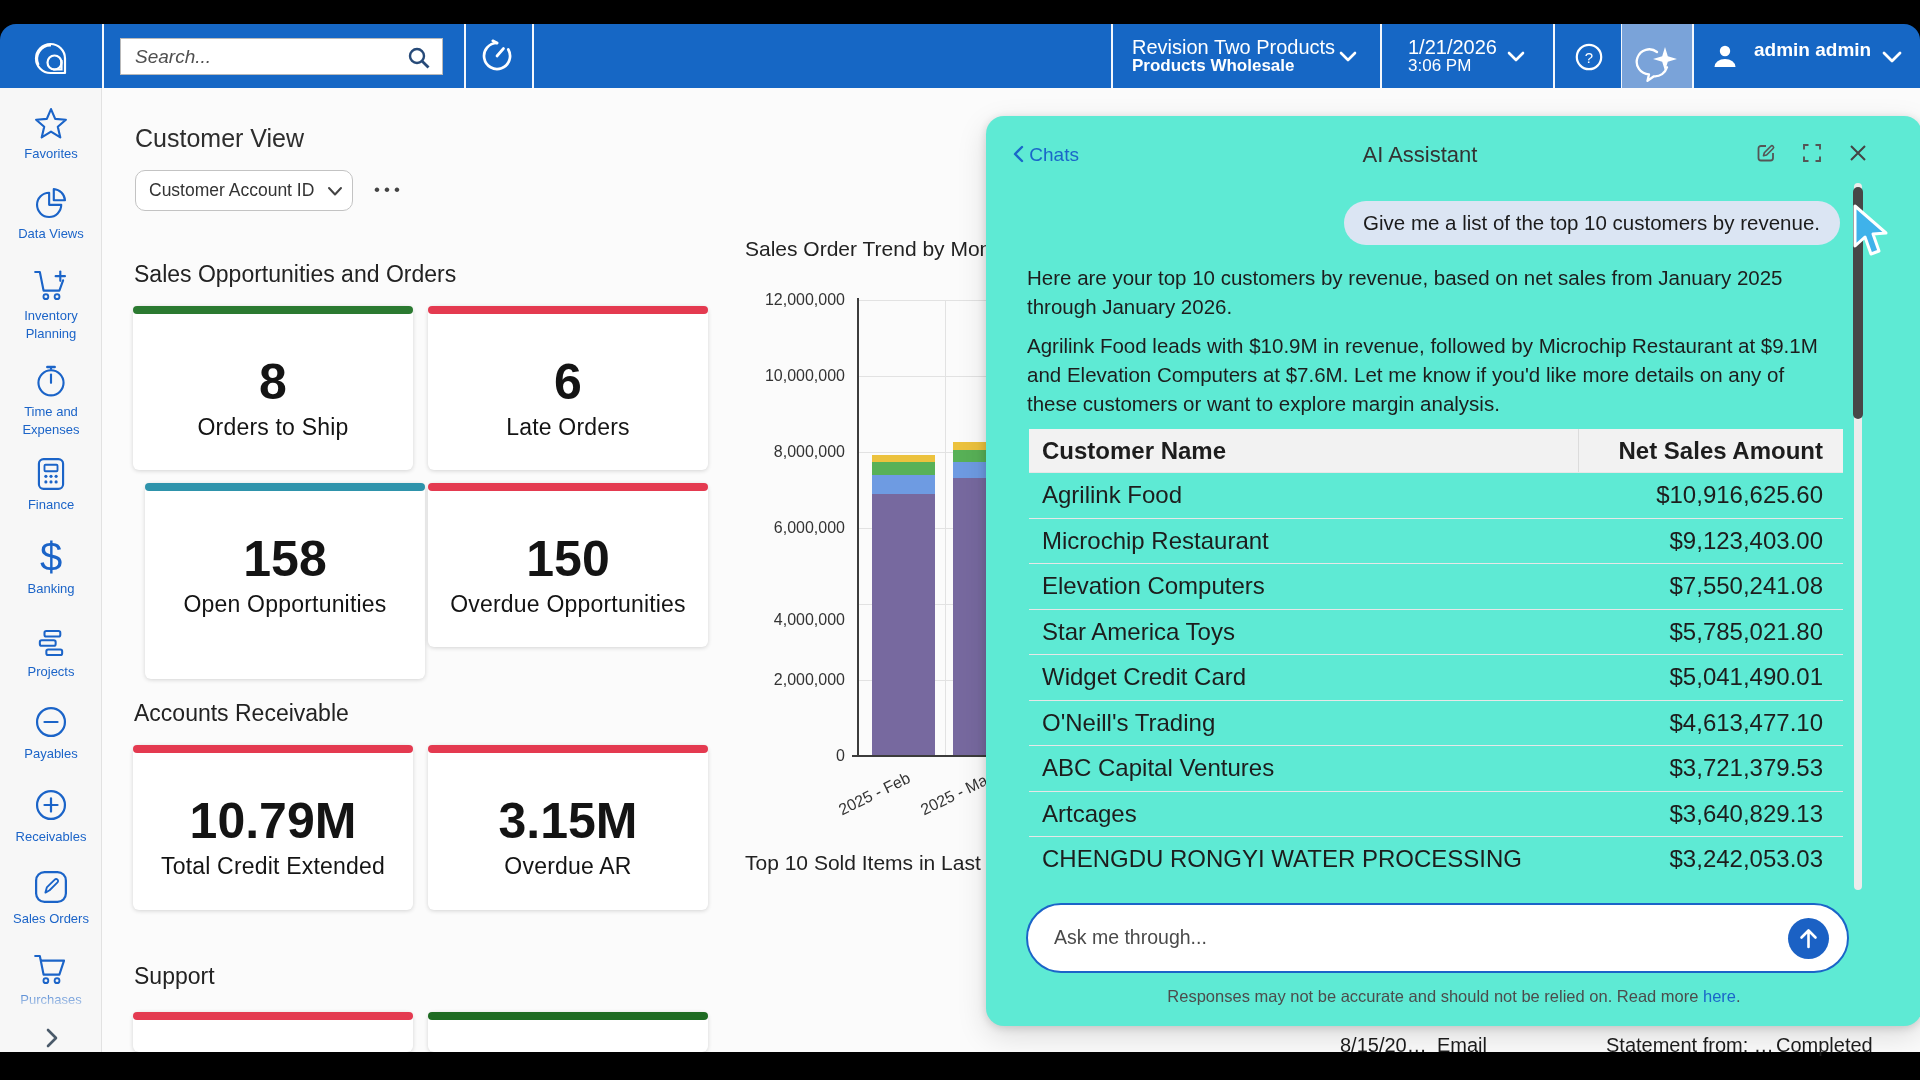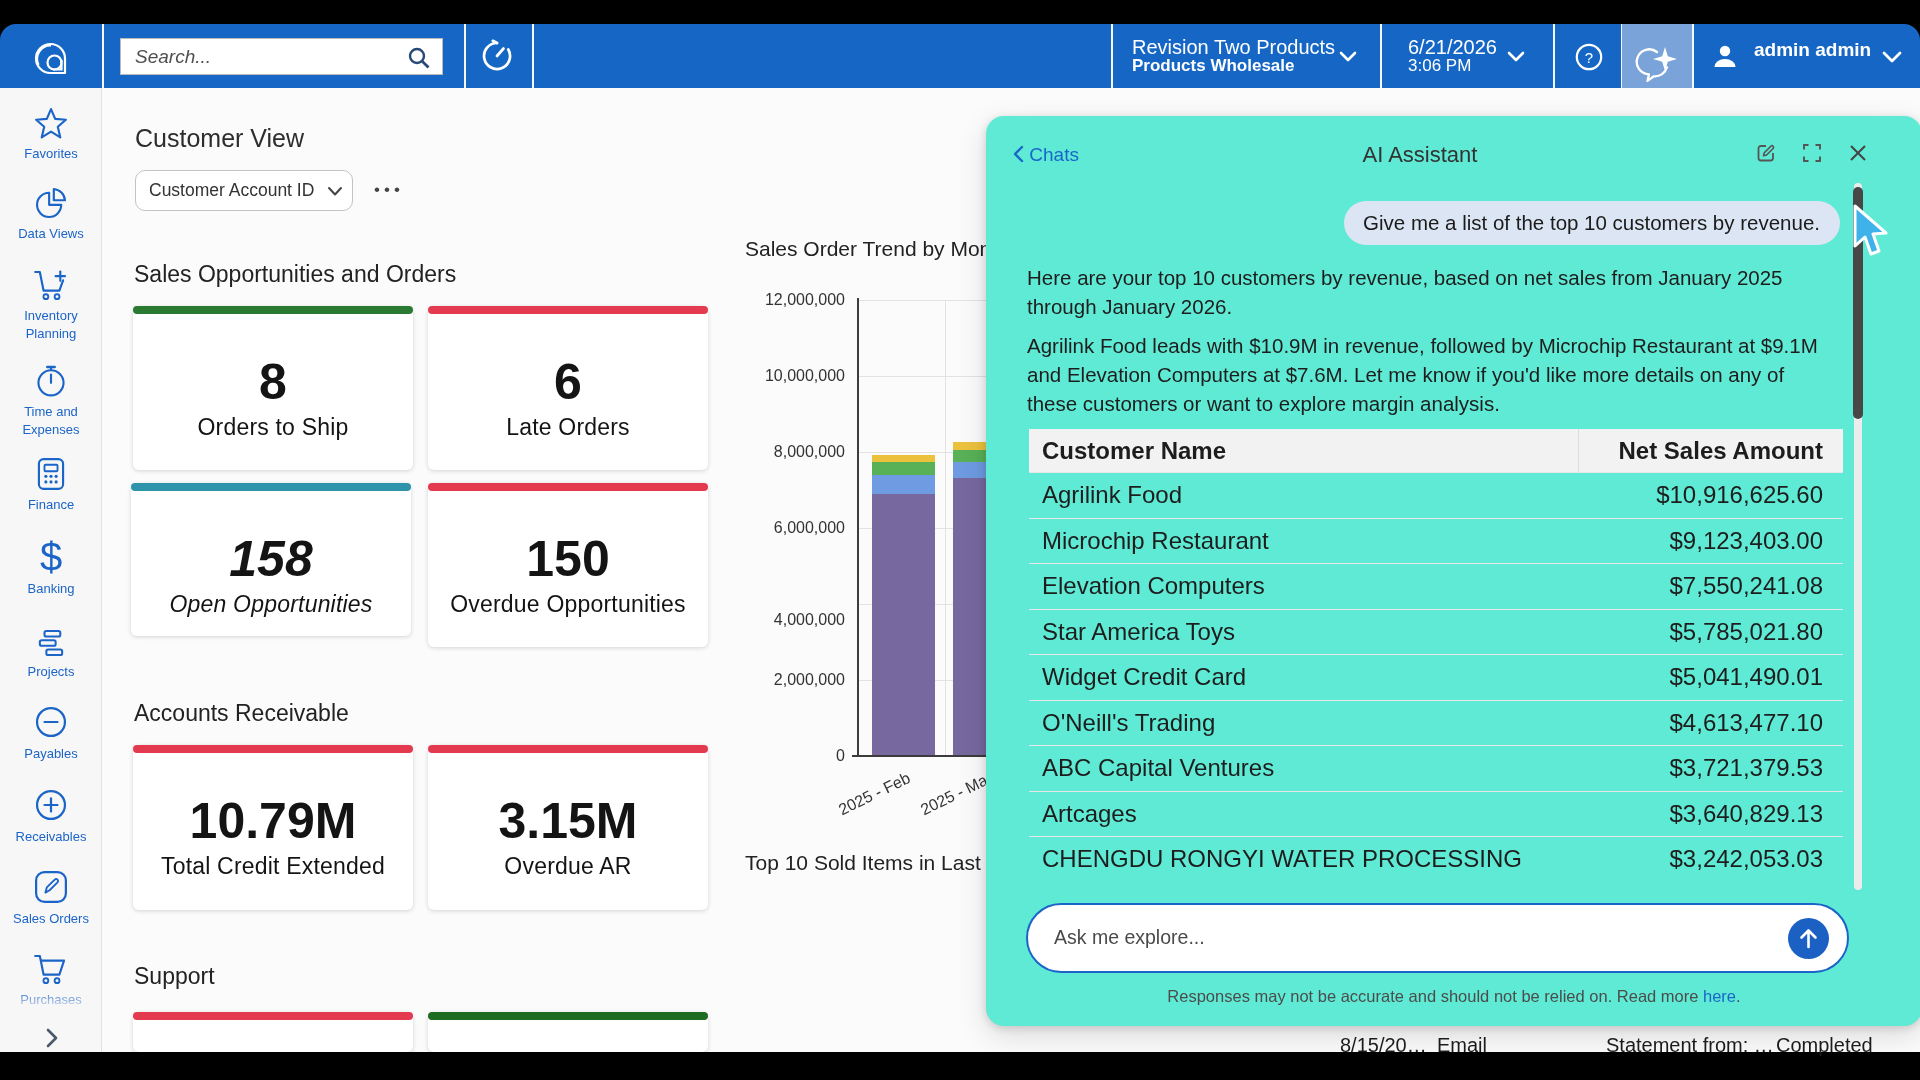--- a/index.html
+++ b/index.html
@@ -92,21 +92,21 @@
     <line x1="17" y1="17" x2="23.5" y2="9.5" stroke="#fff" stroke-width="2.7" stroke-linecap="round"></line>
   </svg>
   <div class="hsep" style="left:532px"></div>
   <div class="hsep" style="left:1111px"></div>
   <div class="htxt" style="left:1132px;top:12px;font-size:20px;">Revision Two Products</div>
   <div class="htxt" style="left:1132px;top:32px;font-size:17px;font-weight:bold;">Products Wholesale</div>
   <svg class="abs" style="left:1338px;top:26px" width="20" height="14" viewBox="0 0 20 14">
     <path d="M3,3 L10,10 L17,3" fill="none" stroke="#fff" stroke-width="2.6" stroke-linecap="round" stroke-linejoin="round"></path>
   </svg>
   <div class="hsep" style="left:1380px"></div>
-  <div class="htxt" style="left:1408px;top:12px;font-size:20px;">6/21/2026</div>
+  <div class="htxt" style="left:1408px;top:12px;font-size:20px;">1/21/2026</div>
   <div class="htxt" style="left:1408px;top:32px;font-size:17px;">3:06 PM</div>
   <svg class="abs" style="left:1506px;top:26px" width="20" height="14" viewBox="0 0 20 14">
     <path d="M3,3 L10,10 L17,3" fill="none" stroke="#fff" stroke-width="2.6" stroke-linecap="round" stroke-linejoin="round"></path>
   </svg>
   <div class="hsep" style="left:1553px"></div>
 
   <svg class="abs" style="left:1575px;top:19px" width="28" height="28" viewBox="0 0 28 28">
     <circle cx="14" cy="14" r="12.2" fill="none" stroke="#fff" stroke-width="2.2"></circle>
     <text x="14" y="19.5" text-anchor="middle" font-size="15" fill="#fff" font-family="Liberation Sans">?</text>
   </svg>
@@ -239,21 +239,21 @@
   <div class="card" style="left:31px;top:218px;width:280px;height:164px;">
     <div class="cbar" style="background:#2b7a31;"></div>
     <div class="cnum">8</div>
     <div class="clab">Orders to Ship</div>
   </div>
   <div class="card" style="left:326px;top:218px;width:280px;height:164px;">
     <div class="cbar" style="background:#e43a50;"></div>
     <div class="cnum">6</div>
     <div class="clab">Late Orders</div>
   </div>
-  <div class="card" style="left:29px;top:395px;width:280px;height:153px;font-style:italic;">
+  <div class="card" style="left:43px;top:395px;width:280px;height:196px;">
     <div class="cbar" style="background:#2e93ab;"></div>
     <div class="cnum">158</div>
     <div class="clab">Open Opportunities</div>
   </div>
   <div class="card" style="left:326px;top:395px;width:280px;height:164px;">
     <div class="cbar" style="background:#e43a50;"></div>
     <div class="cnum">150</div>
     <div class="clab">Overdue Opportunities</div>
   </div>
 
@@ -380,21 +380,21 @@
         <div class="c1">Artcages</div>
         <div class="c2">$3,640,829.13</div>
       </div>
     <div class="row">
         <div class="c1">CHENGDU RONGYI WATER PROCESSING</div>
         <div class="c2">$3,242,053.03</div>
       </div>
   </div>
 
   <div id="input">
-    <div class="ph">Ask me explore...</div>
+    <div class="ph">Ask me through...</div>
     <div id="send">
       <svg style="position:absolute;left:11px;top:10px" width="19" height="21" viewBox="0 0 19 21">
         <path d="M9.5,19 L9.5,3 M2.5,9.5 L9.5,2.5 L16.5,9.5" fill="none" stroke="#fff" stroke-width="2.6" stroke-linecap="round" stroke-linejoin="round"></path>
       </svg>
     </div>
   </div>
   <div id="discl">Responses may not be accurate and should not be relied on. Read more <a>here</a>.</div>
   <div id="strack"></div>
   <div id="sthumb"></div>
 </div>

